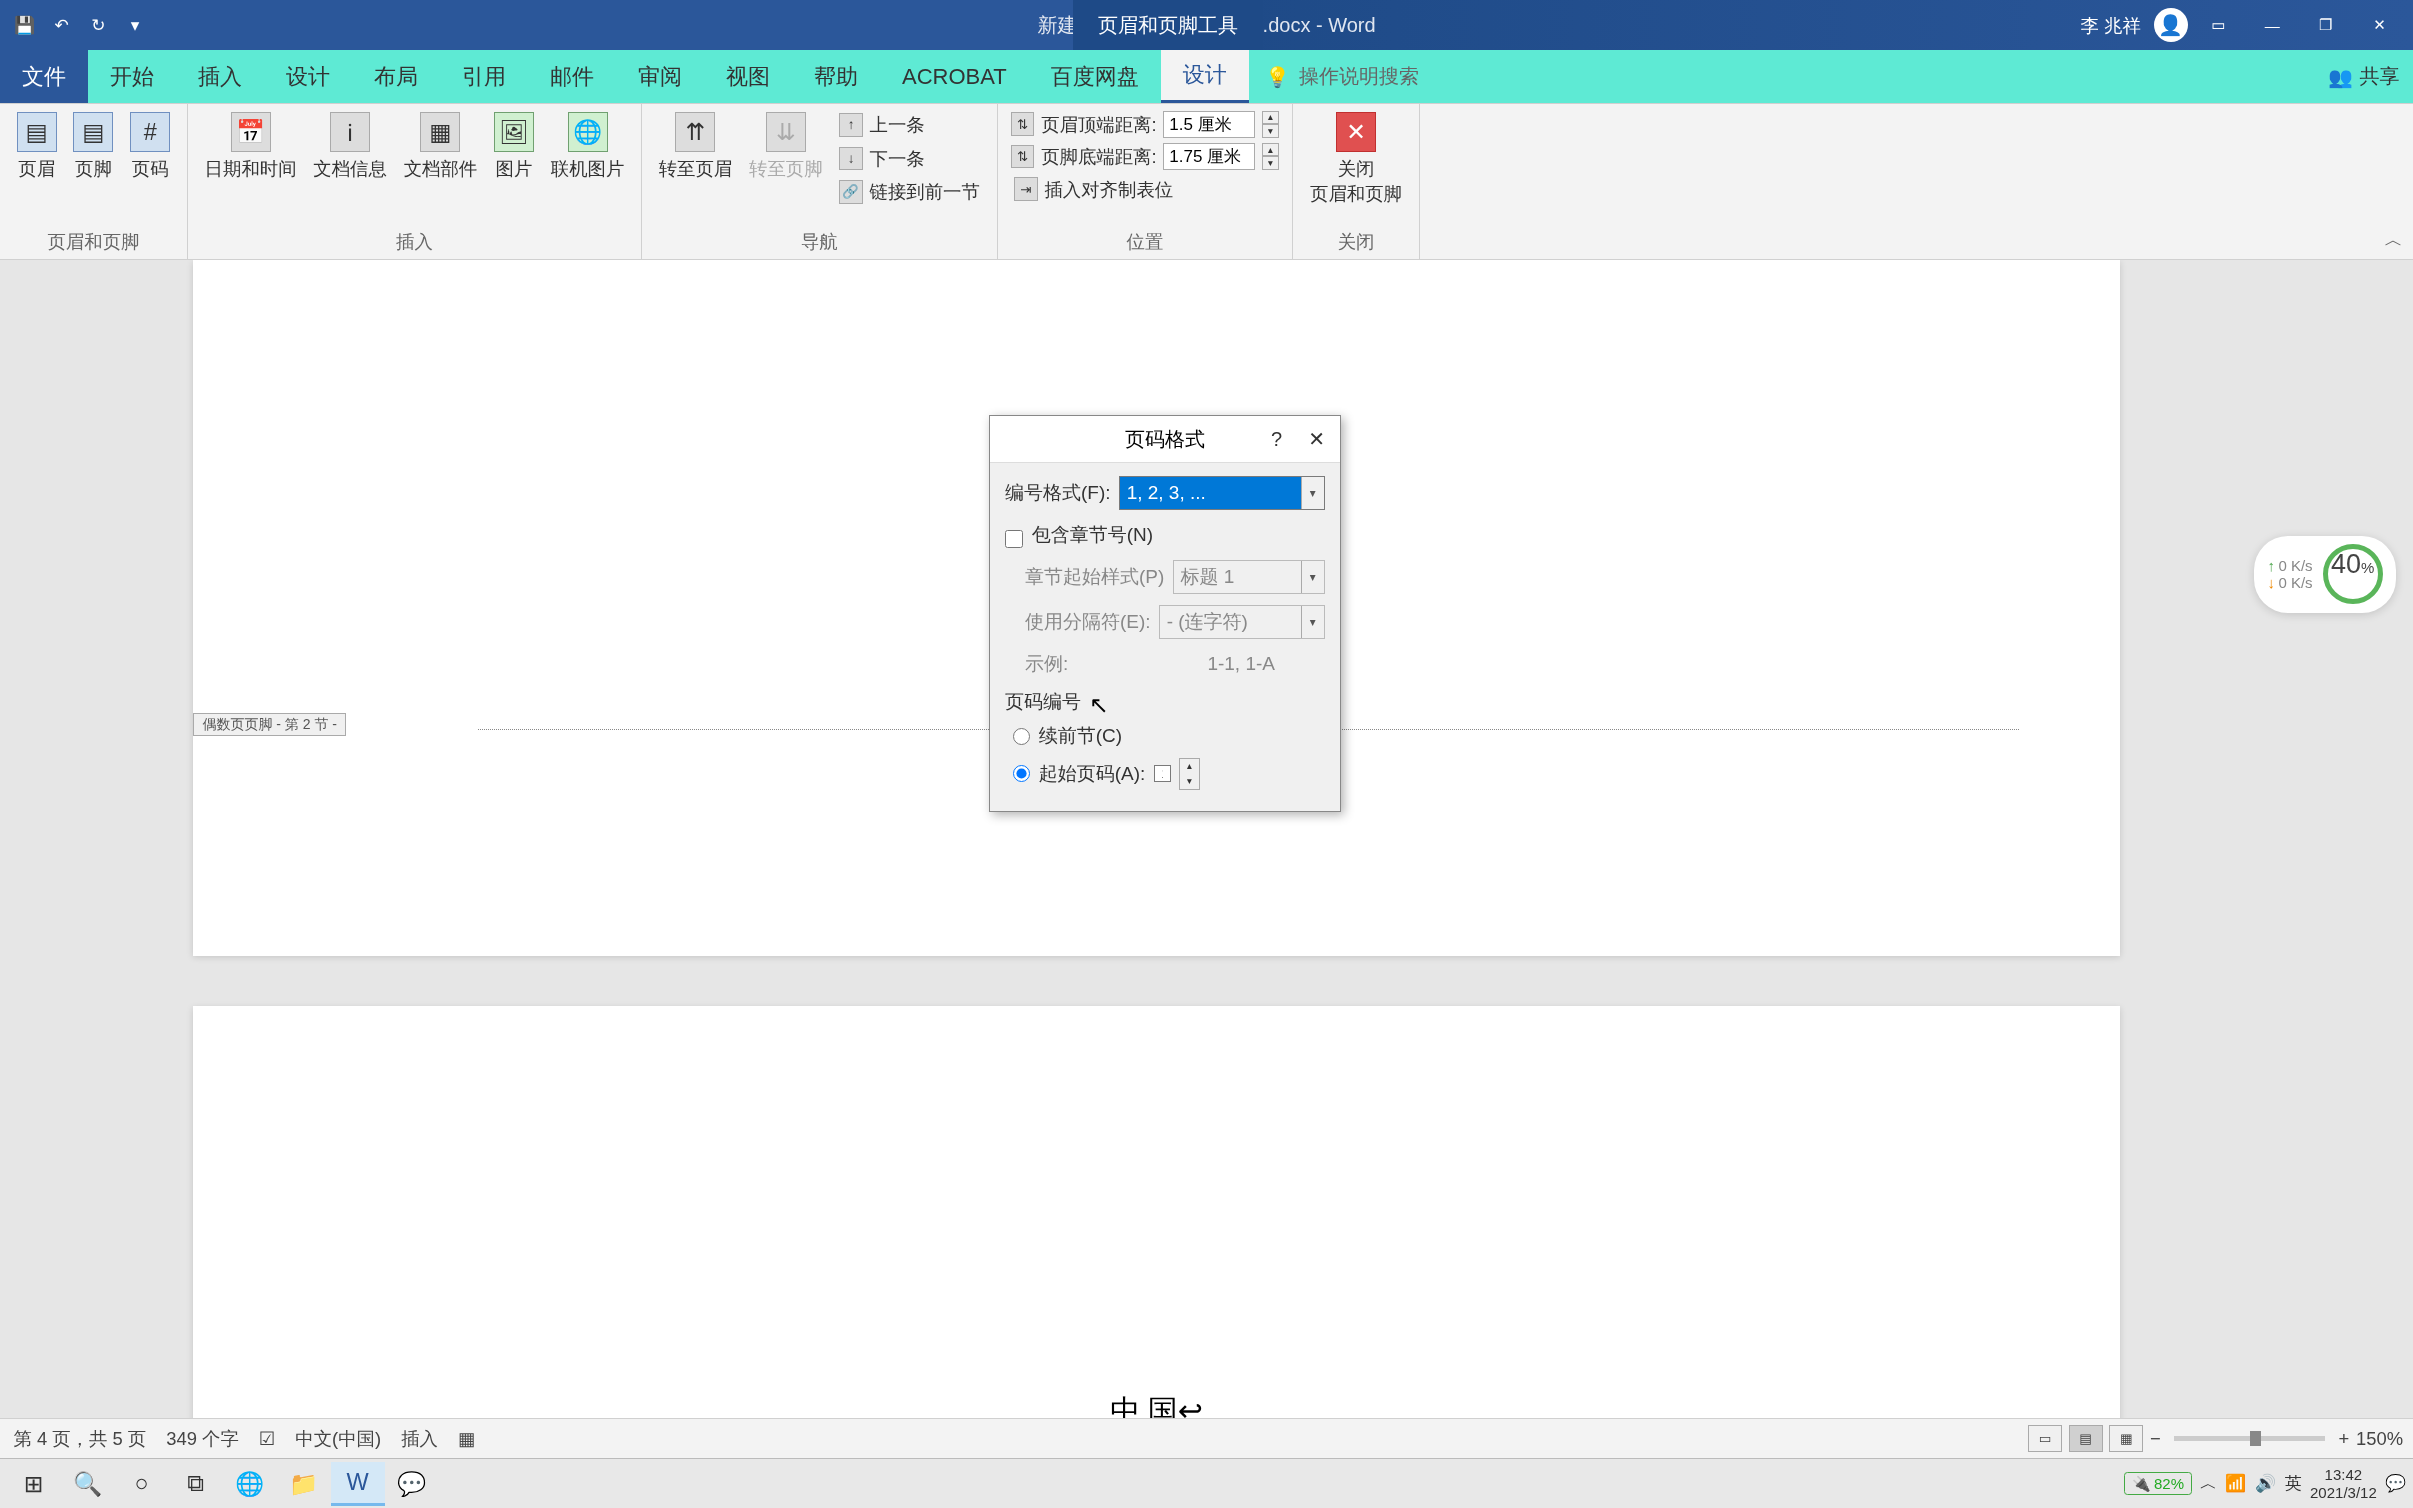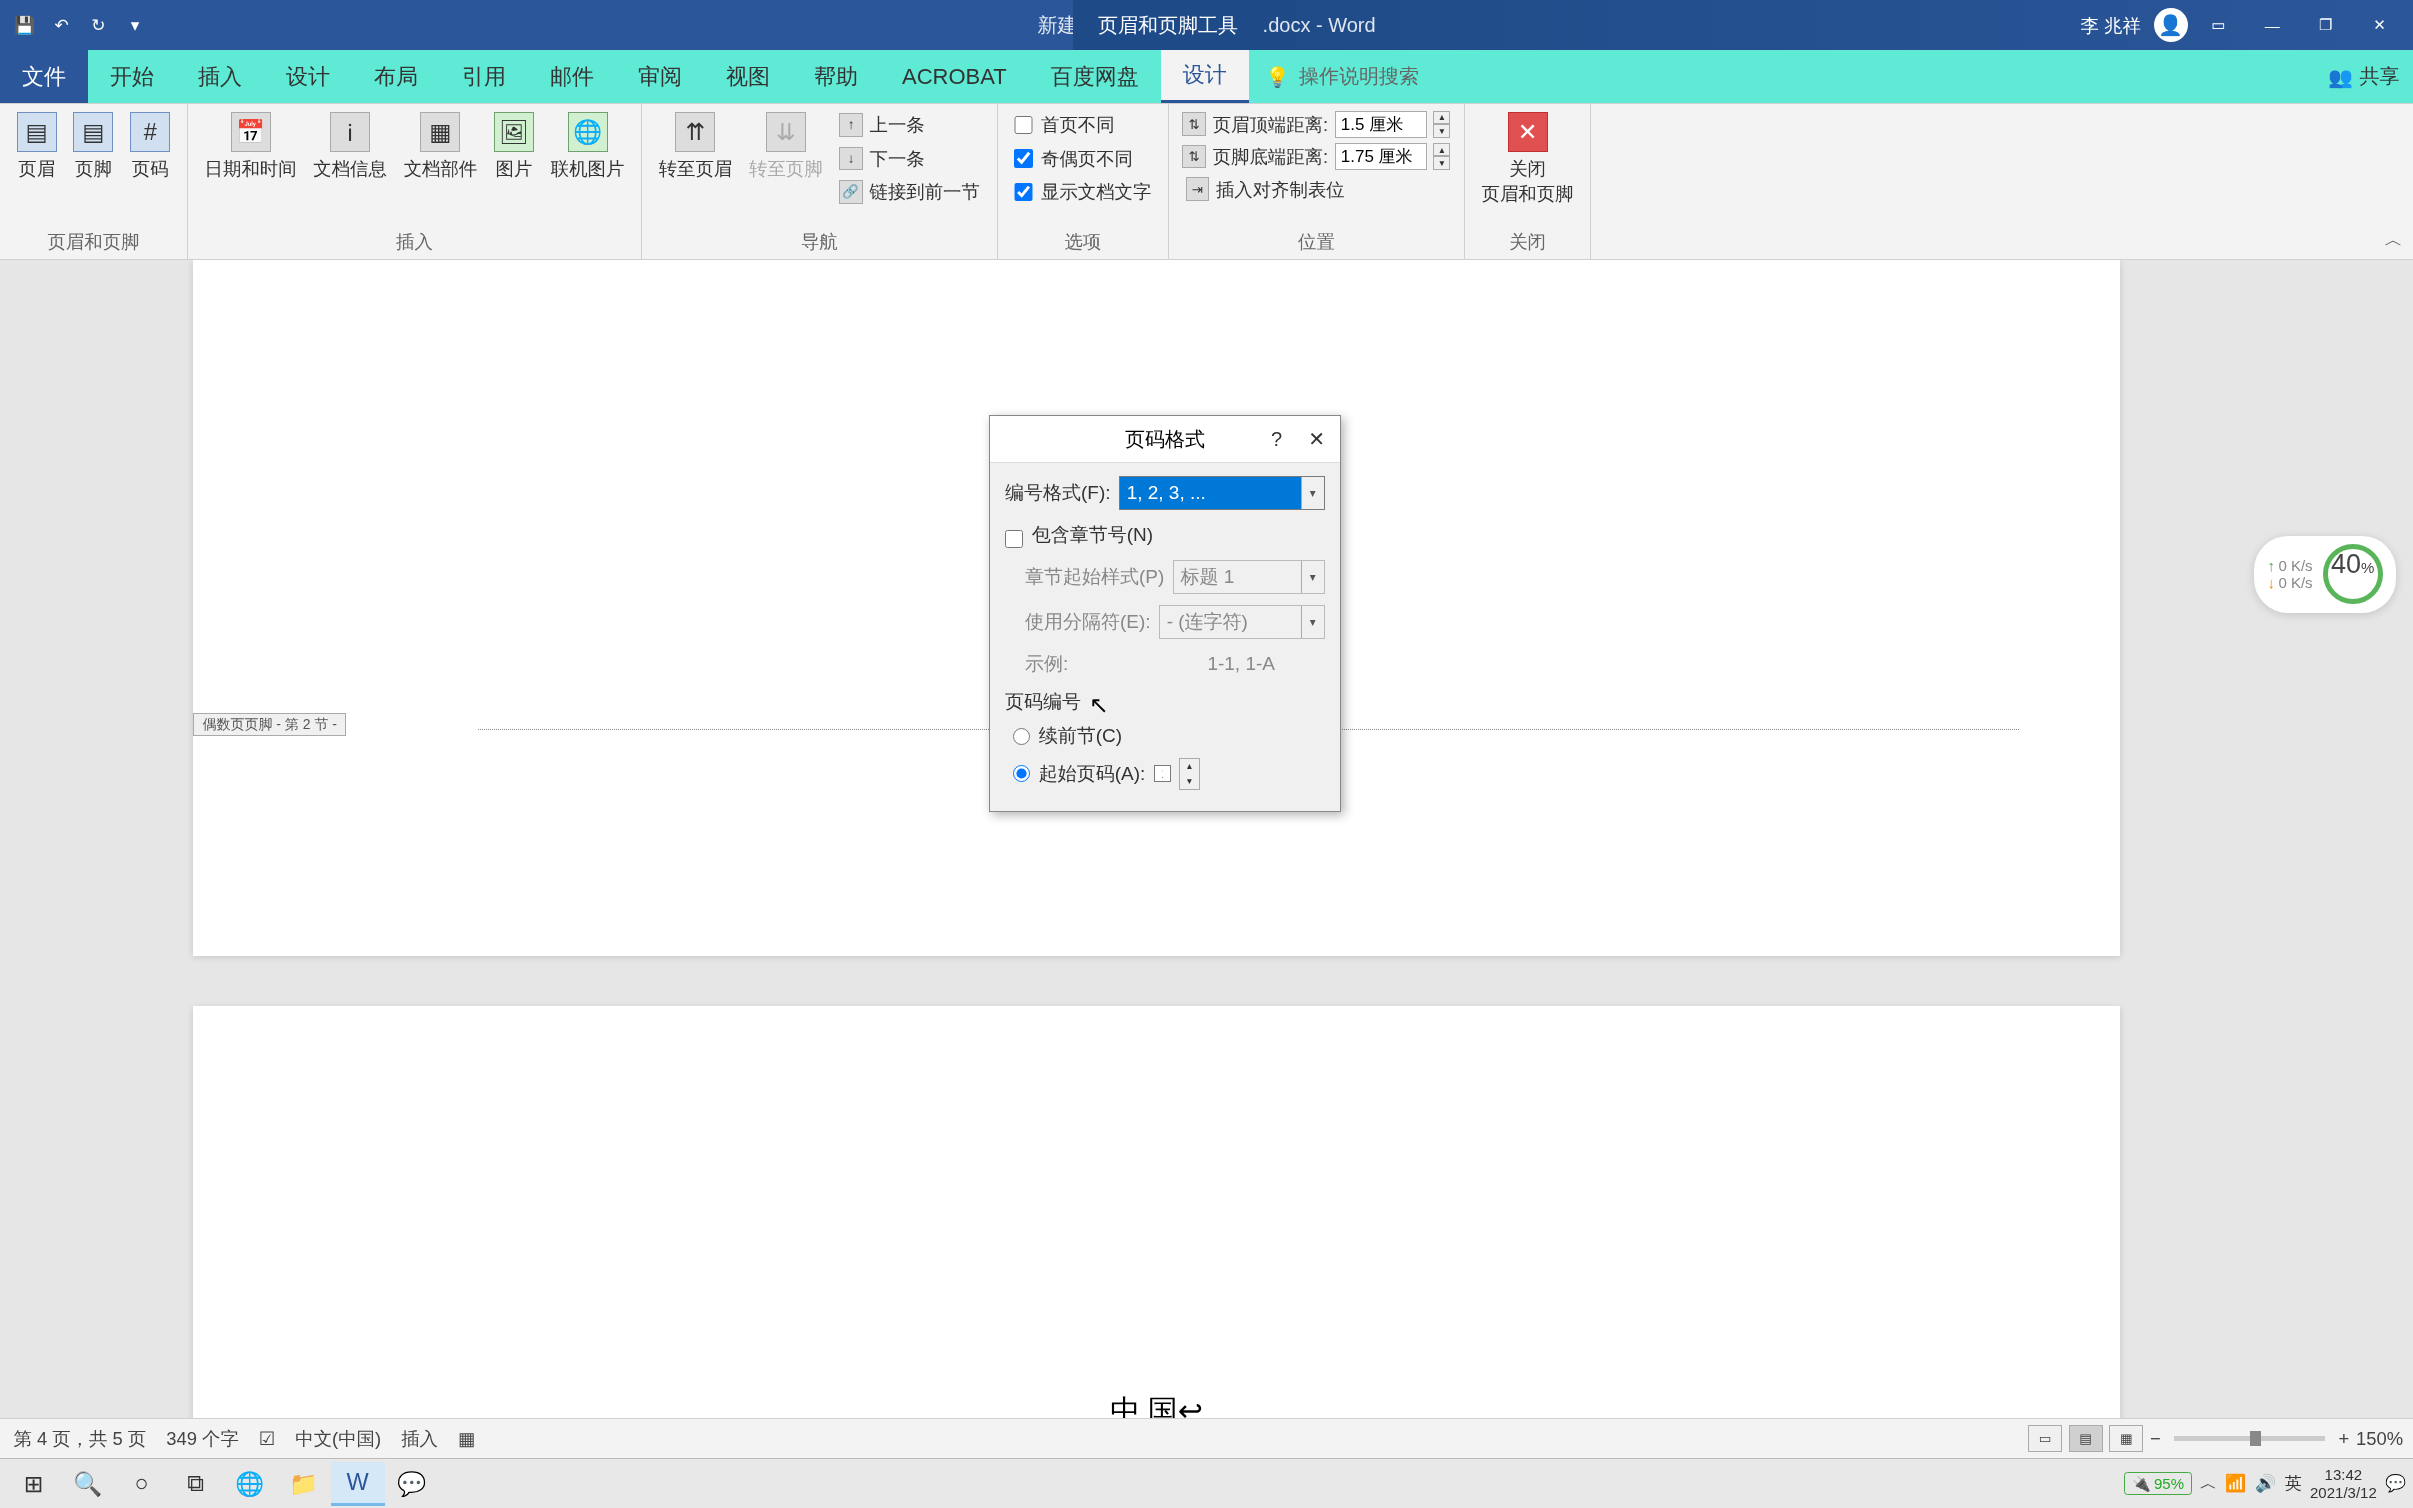--- a/index.html
+++ b/index.html
@@ -215,39 +215,20 @@
             <span class="rb-small-icon">🔗</span>
             <span>链接到前一节</span>
           </div>
       </div>
     </div>
     <div class="ribbon-group-label">导航</div>
   </div>
   <div class="ribbon-group">
     <div class="ribbon-group-body">
       <div class="rb-small-col">
-        <label class="rb-check">
-            <input type="checkbox" style="">
-            <span>首页不同</span>
-          </label>
-        <label class="rb-check">
-            <input type="checkbox" checked="" style="">
-            <span>奇偶页不同</span>
-          </label>
-        <label class="rb-check">
-            <input type="checkbox" checked="" style="">
-            <span>显示文档文字</span>
-          </label>
-      </div>
-    </div>
-    <div class="ribbon-group-label">选项</div>
-  </div>
-  <div class="ribbon-group">
-    <div class="ribbon-group-body">
-      <div class="rb-small-col">
         <div class="rb-spin">
             <span class="rb-small-icon">⇅</span>
             <span>页眉顶端距离:</span>
             <input value="1.5 厘米" style="">
             <div class="rb-spin-btns">
               <span>▲</span>
               <span>▼</span>
             </div>
           </div>
         <div class="rb-spin">
@@ -389,21 +370,21 @@
 <div class="taskbar">
   <div class="task-btn">⊞</div>
   <div class="task-btn">🔍</div>
   <div class="task-btn">○</div>
   <div class="task-btn">⧉</div>
   <div class="task-btn">🌐</div>
   <div class="task-btn">📁</div>
   <div class="task-btn active" style="color:#2b579a">W</div>
   <div class="task-btn" style="color:#2a2">💬</div>
   <div class="task-right">
-    <div class="battery">🔌<span>95%</span></div>
+    <div class="battery">🔌<span>82%</span></div>
     <span>︿</span>
     <span>📶</span>
     <span>🔊</span>
     <span>英</span>
     <div class="task-time">
       <span>13:42</span>
       <span>2021/3/12</span>
     </div>
     <span>💬</span>
   </div>

